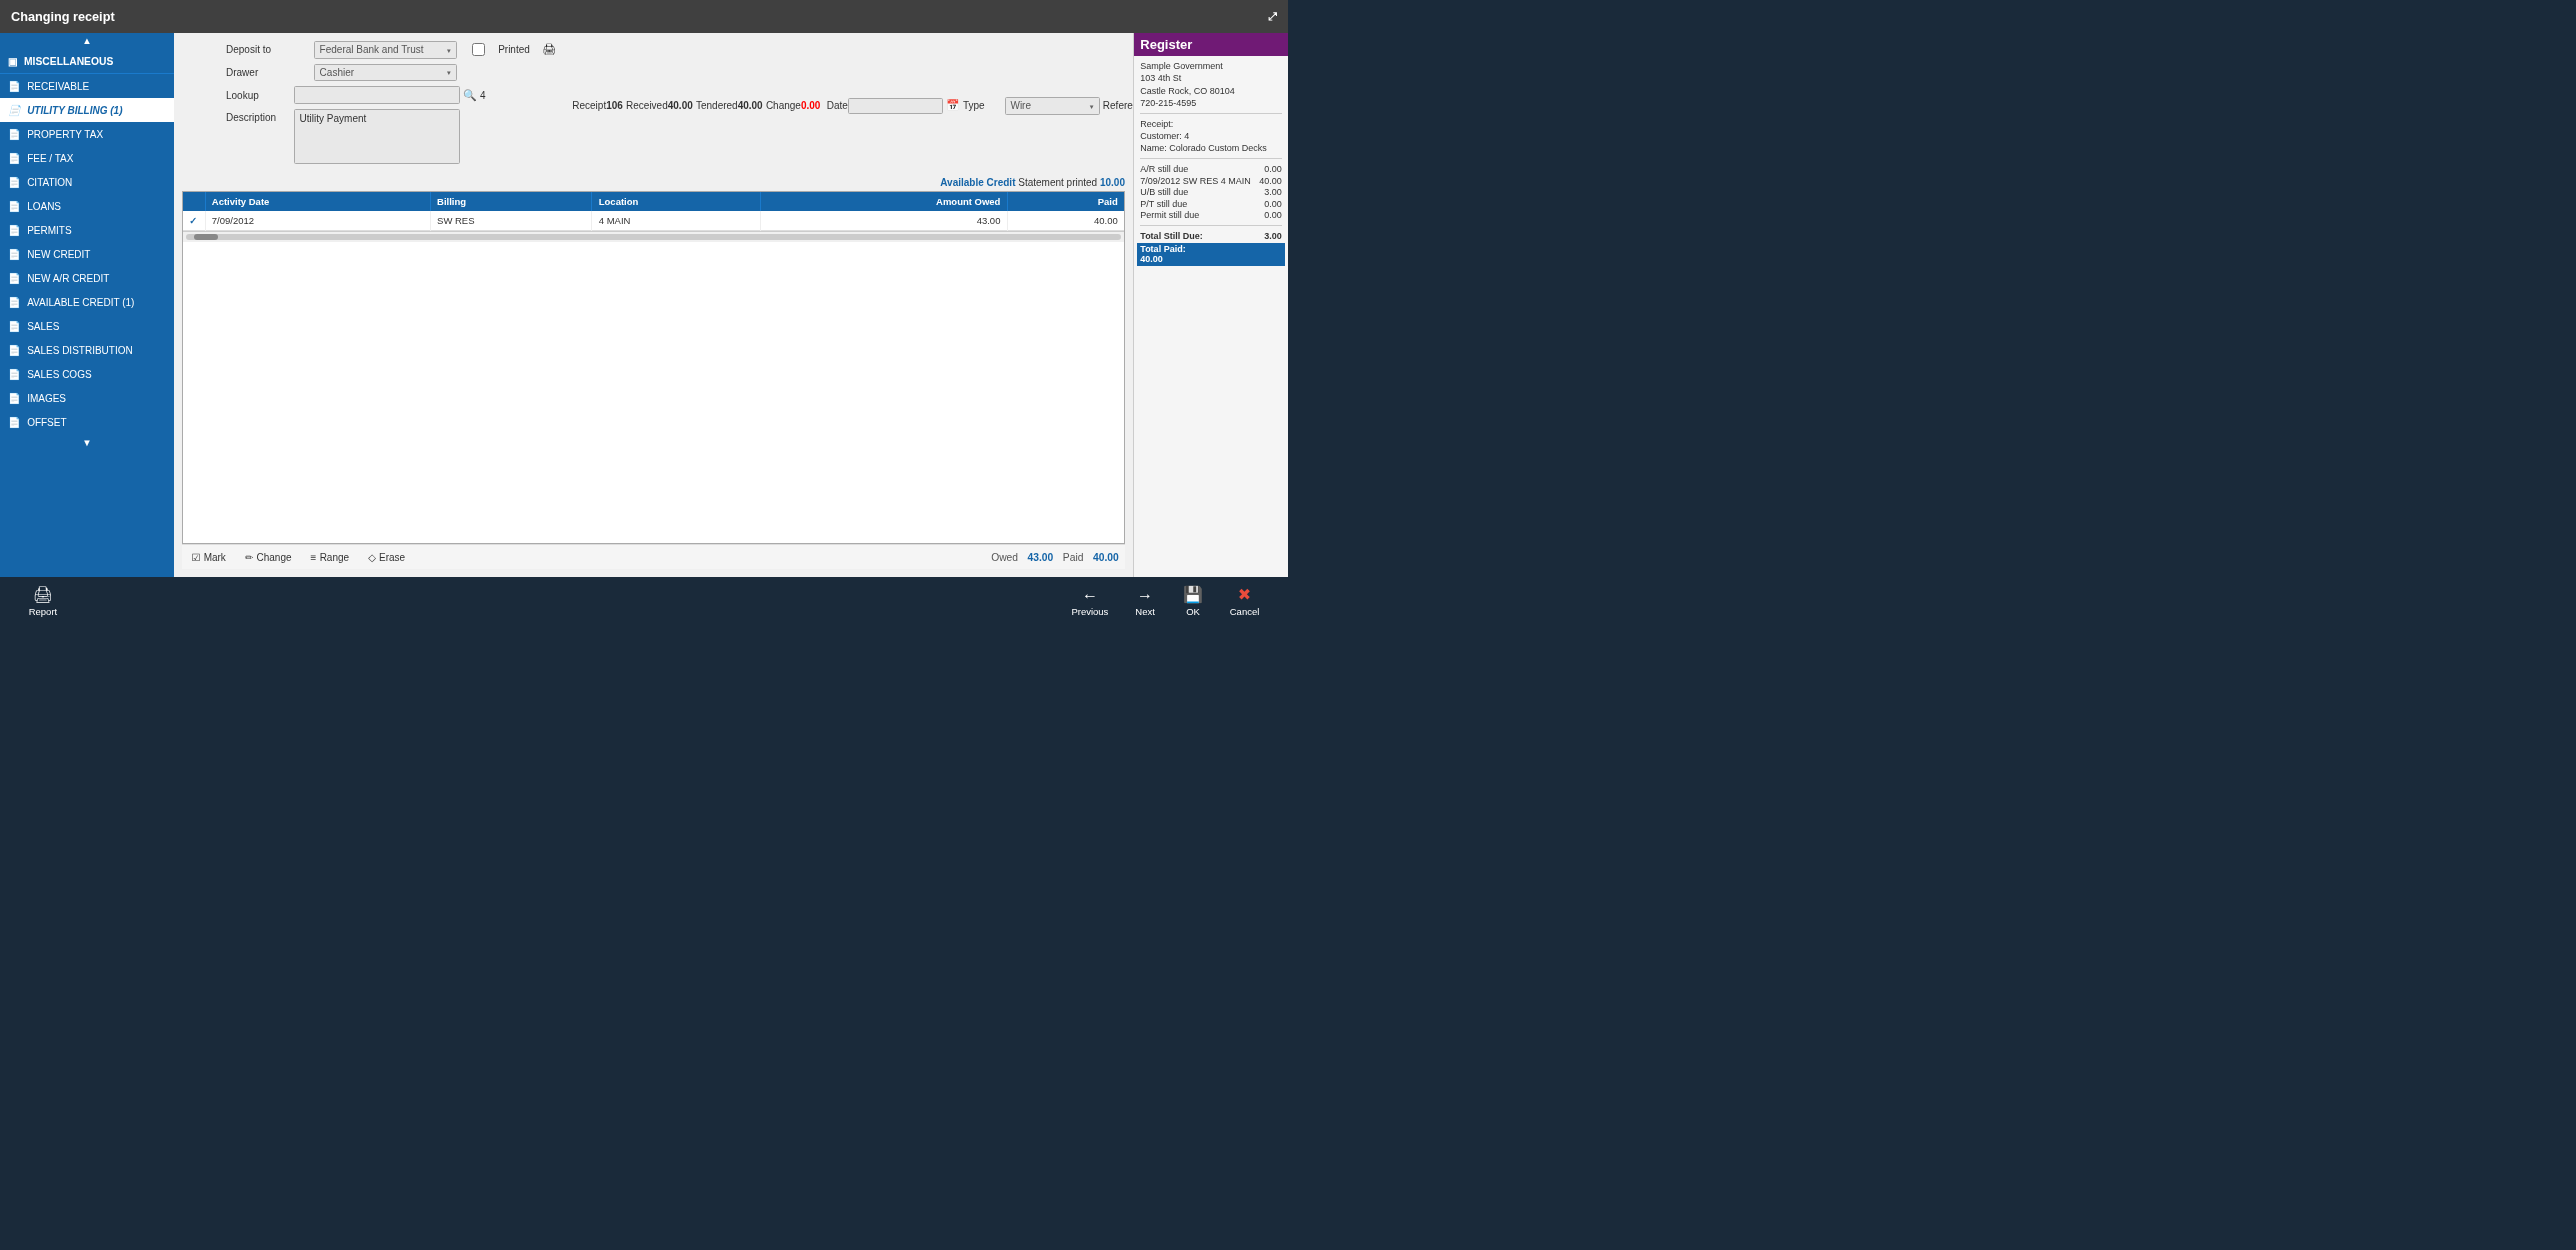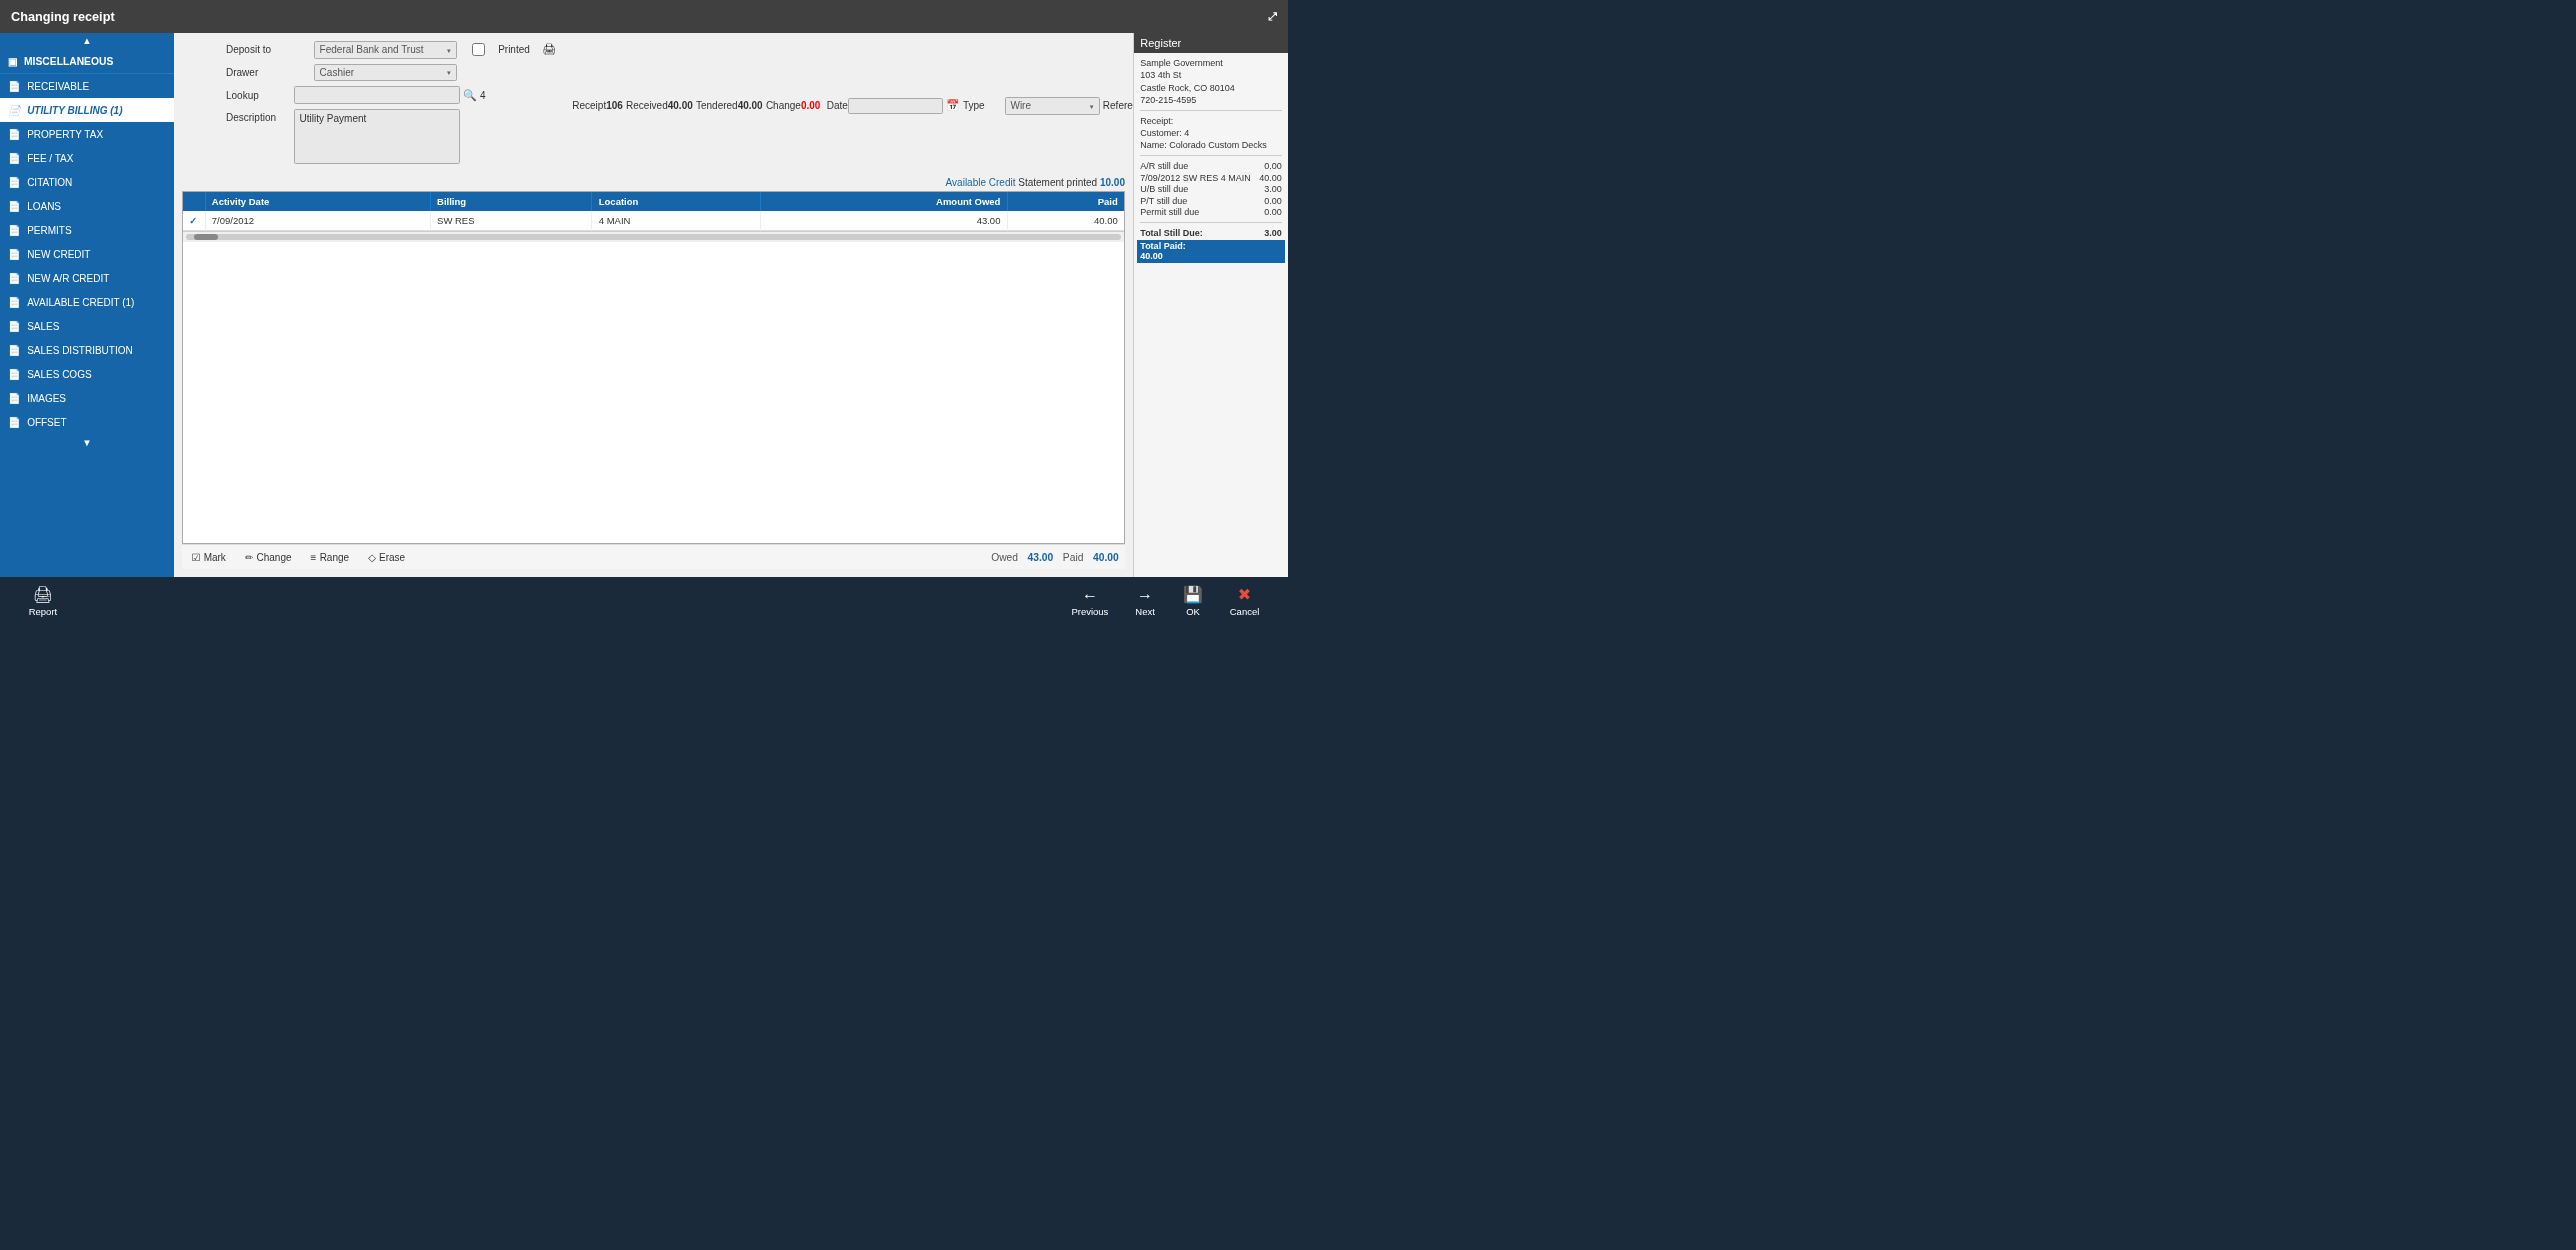--- a/index.html
+++ b/index.html
@@ -187,25 +187,25 @@
       width: 155px;
       background: #f5f5f5;
       border-left: 0.8px solid #ccc;
       flex-shrink: 0;
       font-size: 9px;
       overflow: hidden;
       display: flex;
       flex-direction: column;
     }
     .register-header {
-      background: #404040;
+      background: #701a75;
       color: white;
       padding: 4px 6.3px;
-      font-size: 11px;
-      font-weight: normal;
+      font-size: 13px;
+      font-weight: bold;
     }
     .register-body {
       padding: 4.8px 6.3px;
       flex: 1;
       overflow: auto;
     }
     .register-body p {
       margin-bottom: 2.4px;
       font-size: 9px;
       color: #333;
@@ -231,21 +231,21 @@
       margin: 0 -3.2px;
       flex-direction: column;
     }
 
     
     .credit-notice {
       text-align: right;
       font-size: 10px;
       margin-bottom: 3.2px;
     }
-    .credit-notice span.link { color: #1565a8; font-weight: normal; cursor: pointer; }
+    .credit-notice span.link { color: #1565a8; font-weight: bold; cursor: pointer; }
     .credit-notice span.printed { color: #333; }
     .credit-notice span.amount { color: #1565a8; font-weight: bold; }
 
     
     .data-table-container {
       border: 0.8px solid #aaa;
       flex: 1;
       overflow: hidden;
       display: flex;
       flex-direction: column;

